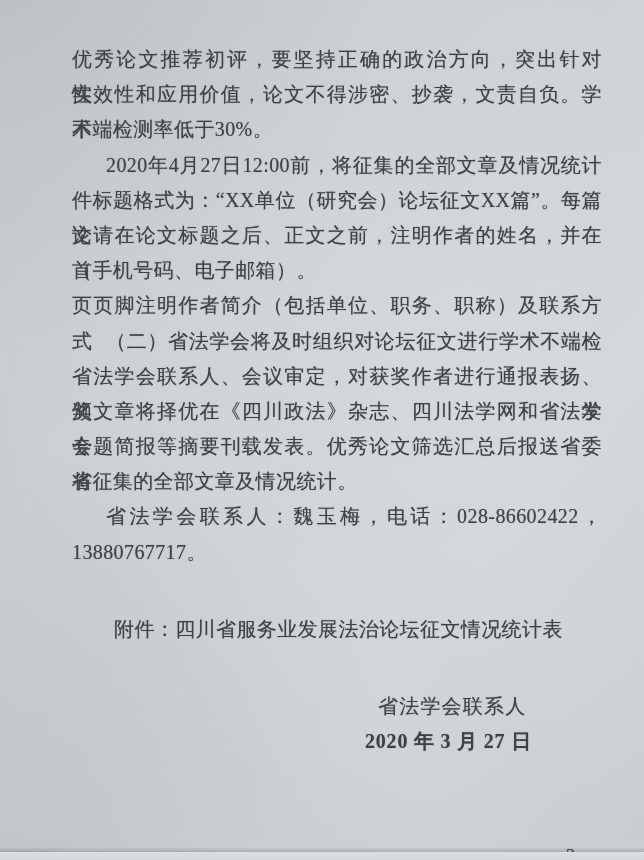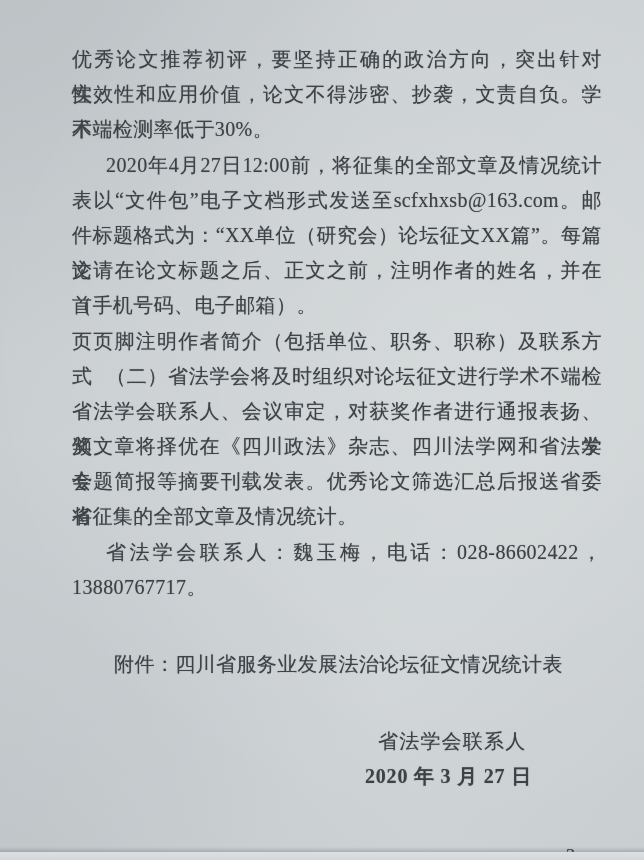--- a/index.html
+++ b/index.html
@@ -99,21 +99,20 @@
   <div class="doc">
 
     <section>
       <div class="line full">优秀论文推荐初评，要坚持正确的政治方向，突出针对性、</div>
       <div class="line full">实效性和应用价值，论文不得涉密、抄袭，文责自负。学术</div>
       <div class="line short">不端检测率低于30%。</div>
     </section>
 
     <section>
       <div class="line full indent">2020年4月27日12:00前，将征集的全部文章及情况统计</div>
-      <div class="line full">表以“文件包”电子文档形式发送至scfxhxsb@163.com。邮</div>
       <div class="line full">件标题格式为：“XX单位（研究会）论坛征文XX篇”。每篇论</div>
       <div class="line full">文请在论文标题之后、正文之前，注明作者的姓名，并在首</div>
       <div class="line short">（手机号码、电子邮箱）。</div>
       <div class="line full">页页脚注明作者简介（包括单位、职务、职称）及联系方式</div>
     </section>
 
     <section>
       <div class="line full indent">（二）省法学会将及时组织对论坛征文进行学术不端检</div>
       <div class="line full">省法学会联系人、会议审定，对获奖作者进行通报表扬、颁发</div>
       <div class="line full">奖文章将择优在《四川政法》杂志、四川法学网和省法学会</div>

